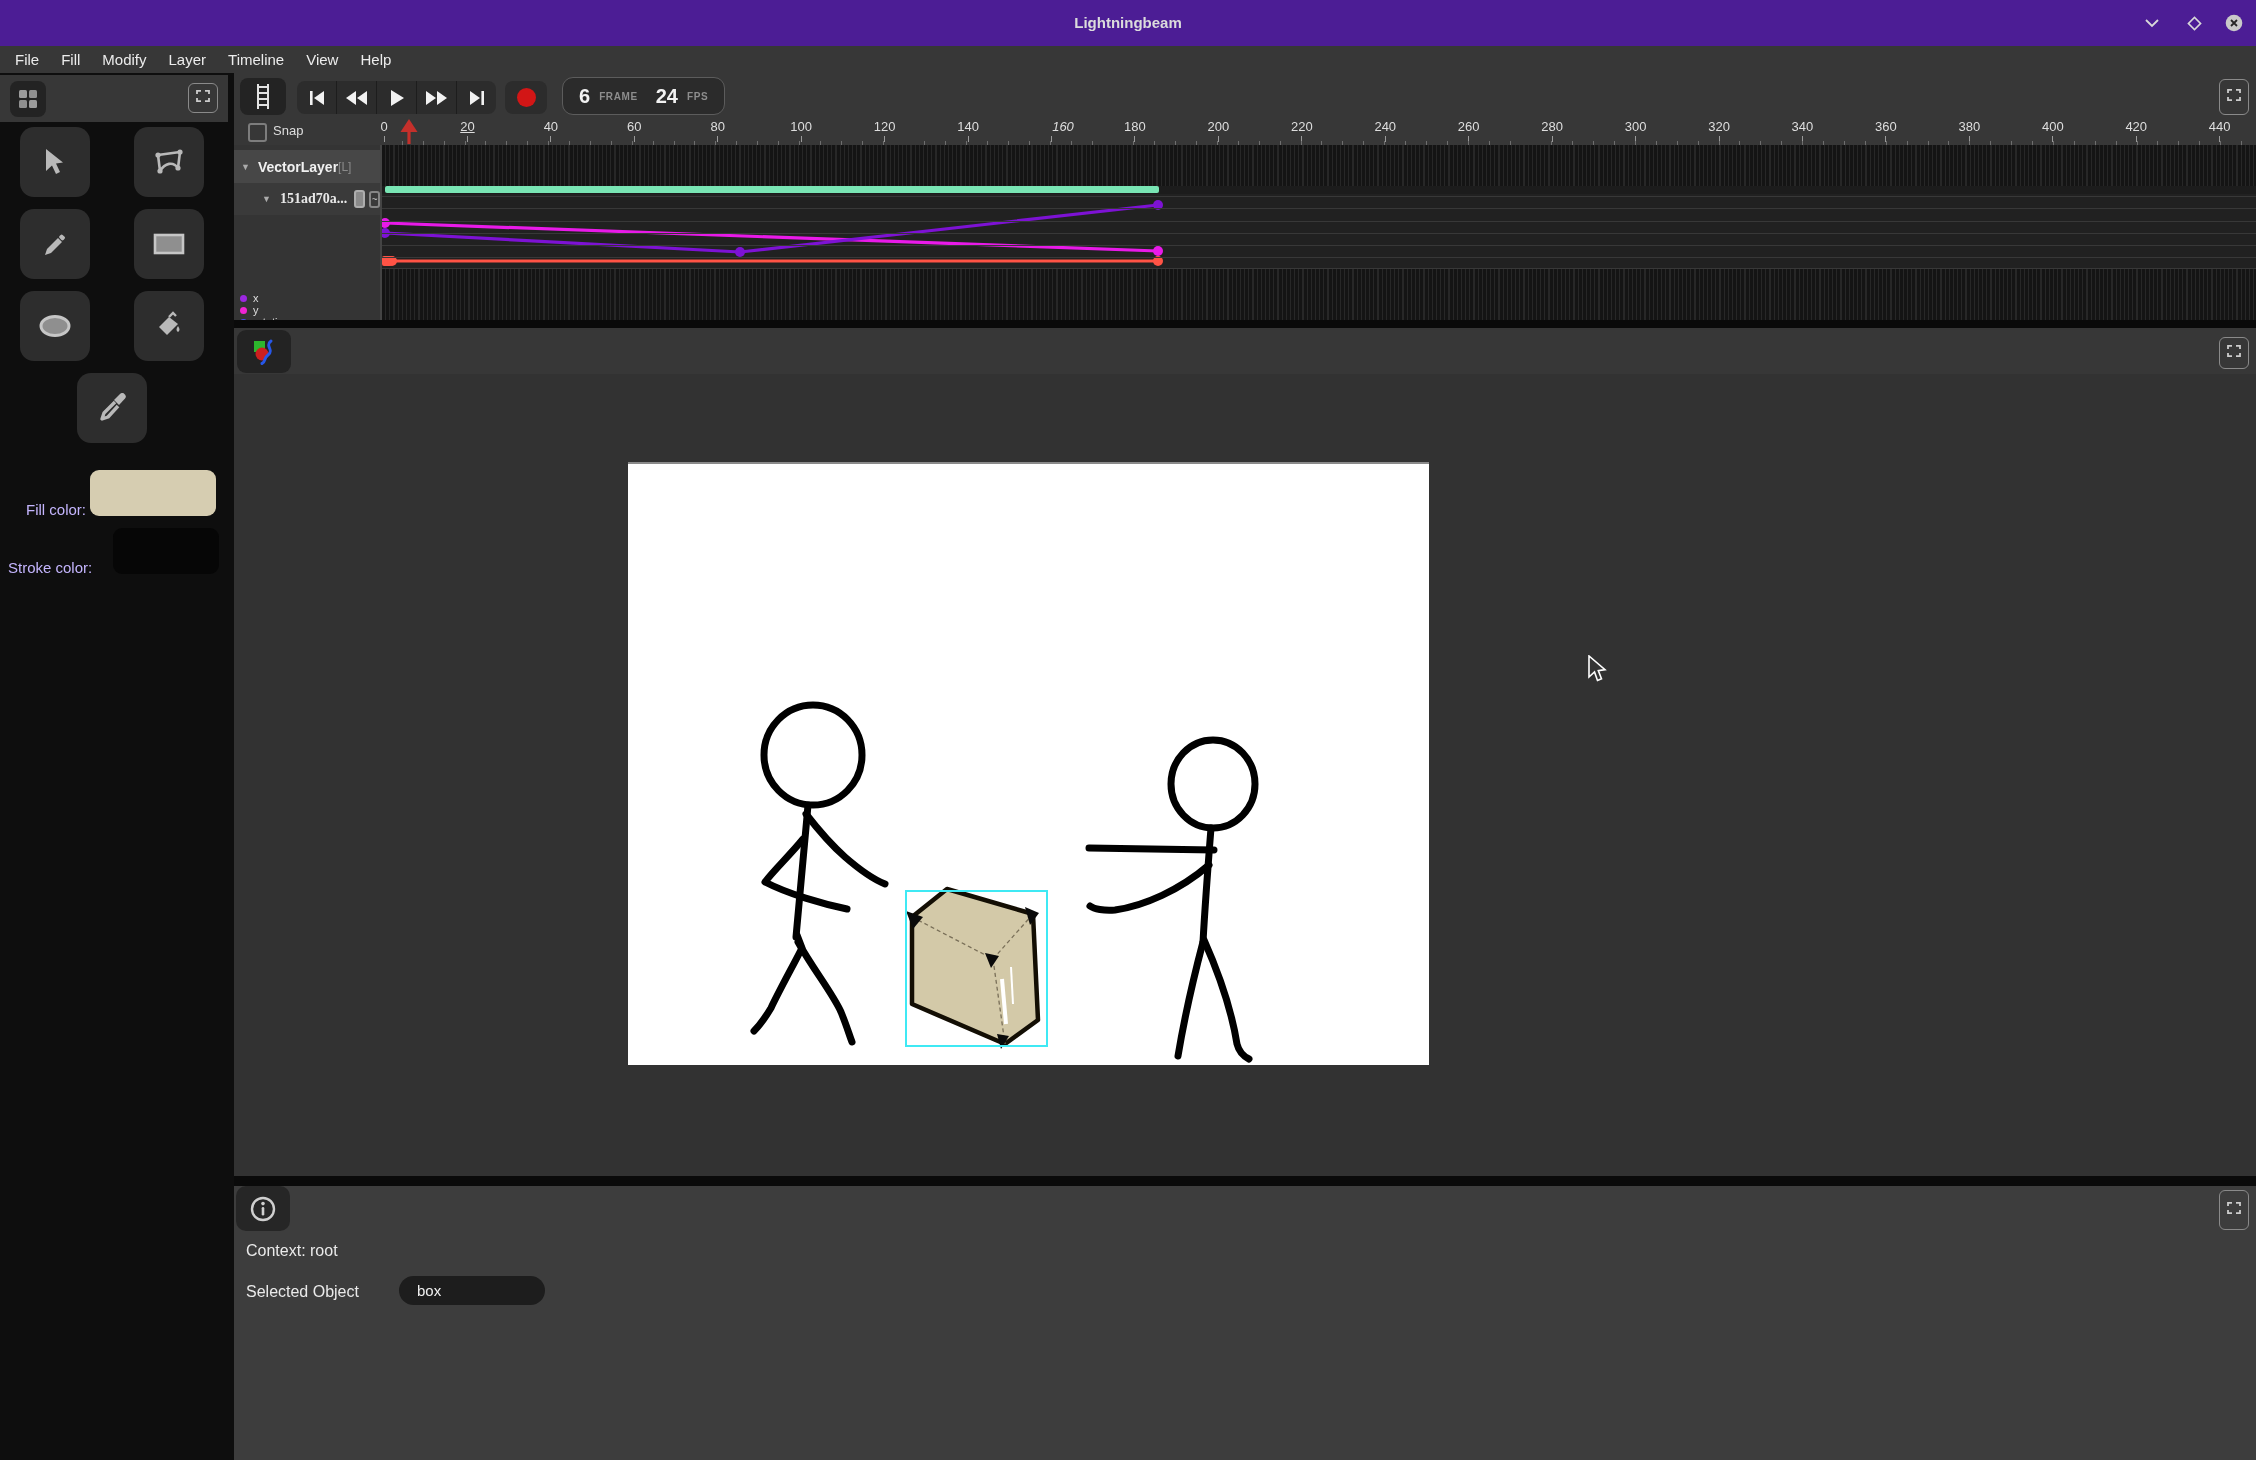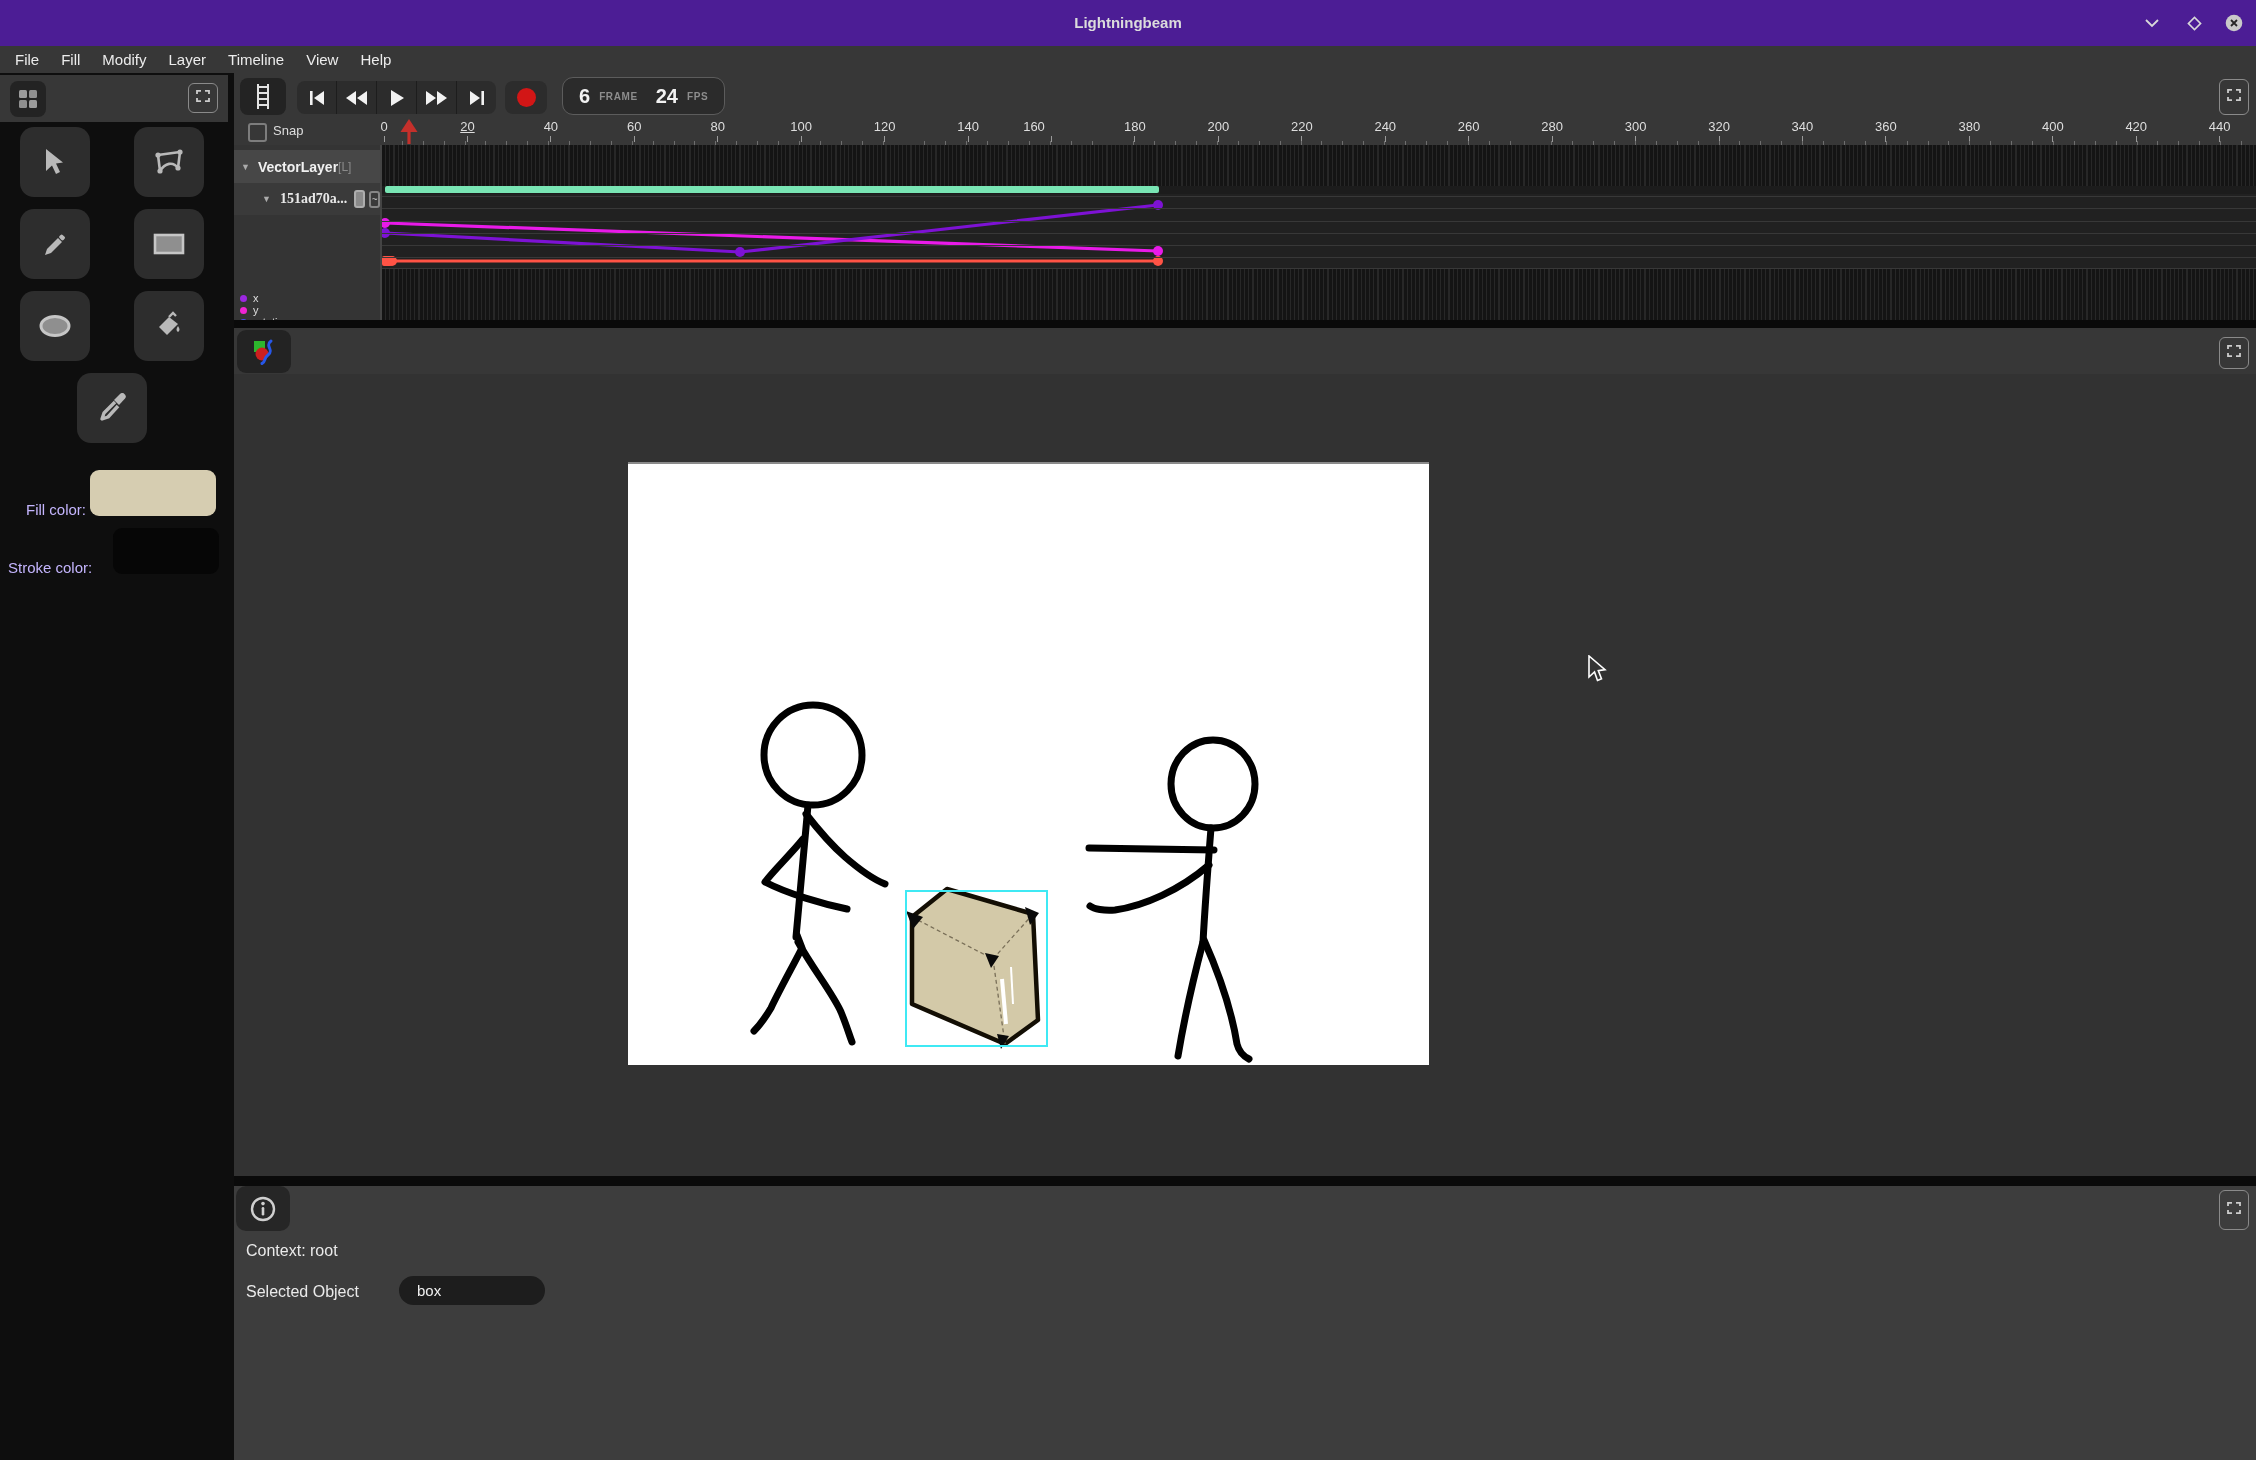--- a/index.html
+++ b/index.html
@@ -243,21 +243,21 @@
       <span class="ruler-num" style="left: 400.32px;">60</span>
       <span class="ruler-tick" style="left: 399.82px;"></span>
       <span class="ruler-num" style="left: 483.76px;">80</span>
       <span class="ruler-tick" style="left: 483.26px;"></span>
       <span class="ruler-num" style="left: 567.2px;">100</span>
       <span class="ruler-tick" style="left: 566.7px;"></span>
       <span class="ruler-num" style="left: 650.64px;">120</span>
       <span class="ruler-tick" style="left: 650.14px;"></span>
       <span class="ruler-num" style="left: 734.08px;">140</span>
       <span class="ruler-tick" style="left: 733.58px;"></span>
-      <span class="ruler-num" style="left: 800px;">160</span>
+      <span class="ruler-num" style="left: 829px; font-style: italic;">160</span>
       <span class="ruler-tick" style="left: 817.02px;"></span>
       <span class="ruler-num" style="left: 900.96px;">180</span>
       <span class="ruler-tick" style="left: 900.46px;"></span>
       <span class="ruler-num" style="left: 984.4px;">200</span>
       <span class="ruler-tick" style="left: 983.9px;"></span>
       <span class="ruler-num" style="left: 1067.84px;">220</span>
       <span class="ruler-tick" style="left: 1067.34px;"></span>
       <span class="ruler-num" style="left: 1151.28px;">240</span>
       <span class="ruler-tick" style="left: 1150.78px;"></span>
       <span class="ruler-num" style="left: 1234.72px;">260</span>

